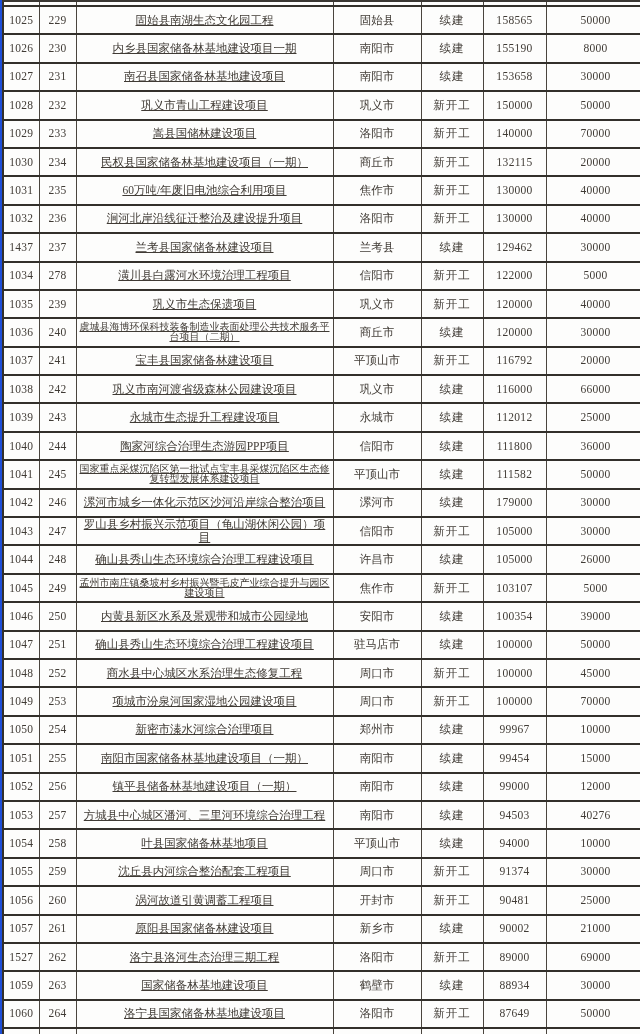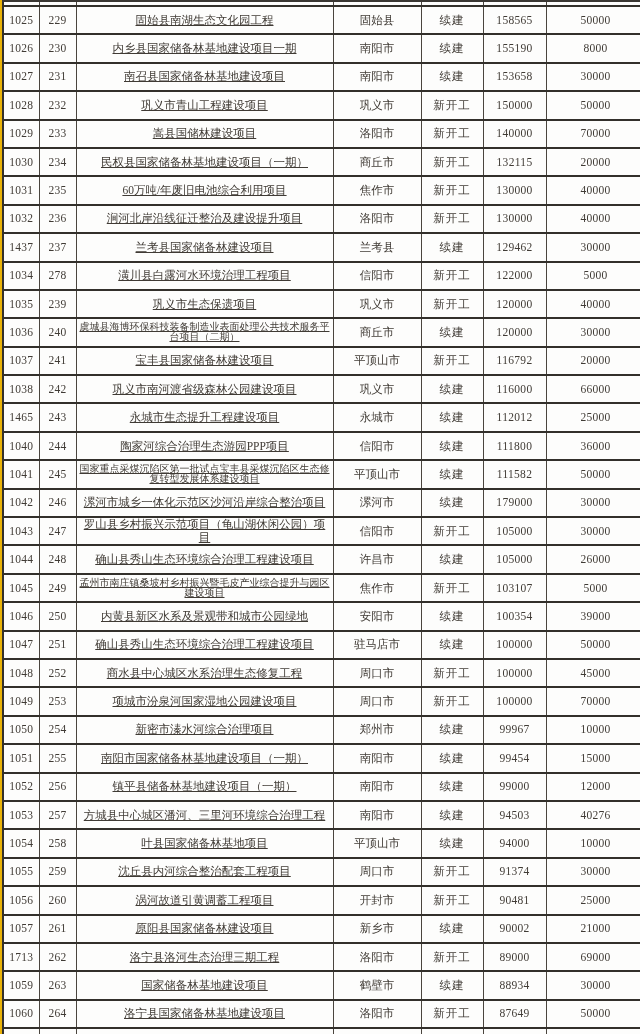--- a/index.html
+++ b/index.html
@@ -9,21 +9,21 @@
     height: 1034px;
     overflow: hidden;
     background: #fbfaf8;
     font-family: "Liberation Serif", "DejaVu Serif", serif;
   }
   .page {
     position: relative;
     width: 640px;
     height: 1034px;
     overflow: hidden;
-    background: #eab308;
+    background: #1d4ed8;
   }
   table.projects {
     position: absolute;
     left: 2px;
     top: 0;
     width: 642px;
     border-collapse: collapse;
     table-layout: fixed;
     background: #fdfdfc;
   }
@@ -214,21 +214,21 @@
         <tr>
           <td class="num">1038</td>
           <td class="num">242</td>
           <td class="name">巩义市南河渡省级森林公园建设项目</td>
           <td class="city">巩义市</td>
           <td class="status">续建</td>
           <td class="num">116000</td>
           <td class="num">66000</td>
         </tr>
         <tr>
-          <td class="num">1465</td>
+          <td class="num">1039</td>
           <td class="num">243</td>
           <td class="name">永城市生态提升工程建设项目</td>
           <td class="city">永城市</td>
           <td class="status">续建</td>
           <td class="num">112012</td>
           <td class="num">25000</td>
         </tr>
         <tr>
           <td class="num">1040</td>
           <td class="num">244</td>
@@ -385,21 +385,21 @@
         <tr>
           <td class="num">1057</td>
           <td class="num">261</td>
           <td class="name">原阳县国家储备林建设项目</td>
           <td class="city">新乡市</td>
           <td class="status">续建</td>
           <td class="num">90002</td>
           <td class="num">21000</td>
         </tr>
         <tr>
-          <td class="num">1713</td>
+          <td class="num">1527</td>
           <td class="num">262</td>
           <td class="name">洛宁县洛河生态治理三期工程</td>
           <td class="city">洛阳市</td>
           <td class="status">新开工</td>
           <td class="num">89000</td>
           <td class="num">69000</td>
         </tr>
         <tr>
           <td class="num">1059</td>
           <td class="num">263</td>

